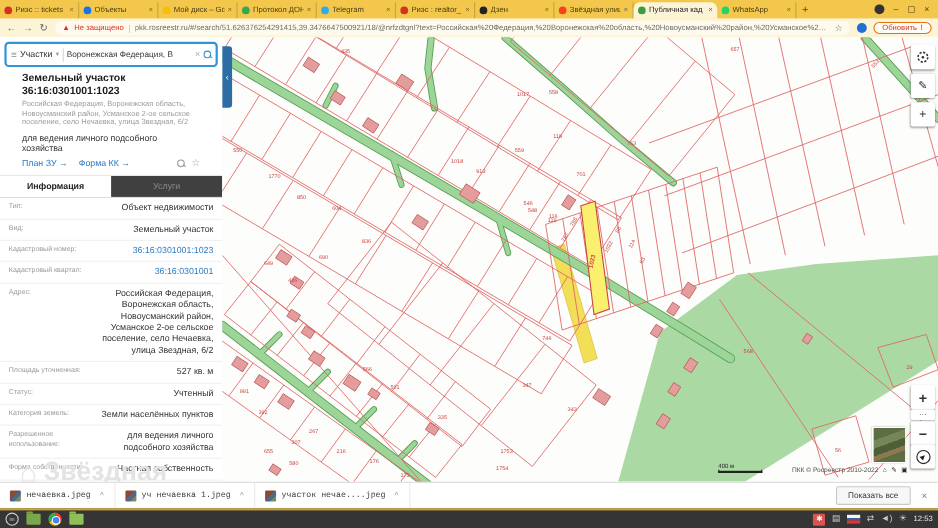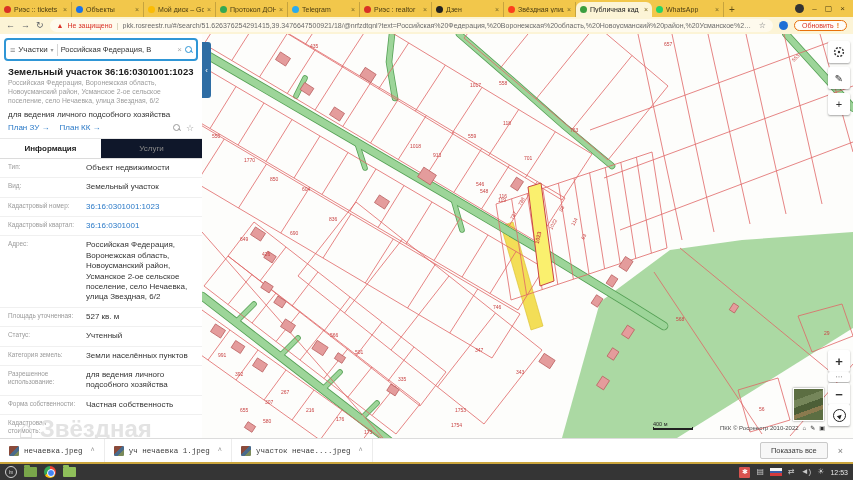--- a/index.html
+++ b/index.html
@@ -48,38 +48,38 @@
   .sb-chev{color:#999;font-size:6px;}
   .sb-div{width:1px;height:12px;background:#d5d5d5;}
   .sb-input{flex:1;font-size:7.5px;color:#333;white-space:nowrap;overflow:hidden;min-width:0;}
   .sb-x{color:#aaa;font-size:8px;}
   .lens{position:relative;width:7px;height:7px;flex:0 0 auto;}
   .lens::before{content:"";position:absolute;left:0;top:0;width:5px;height:5px;border:1.3px solid #2f96d6;border-radius:50%;}
   .lens::after{content:"";position:absolute;left:5px;top:5px;width:3px;height:1.4px;background:#2f96d6;transform:rotate(45deg);}
   .lens.gray::before{border-color:#9a9a9a;}
   .lens.gray::after{background:#9a9a9a;}
 
-  .card{padding:0 8px;}
+  .card{padding:0 20px;}
   .card-title{font-size:9.5px;font-weight:bold;color:#1a1a1a;line-height:1.2;}
   .card-sub{font-size:6.8px;color:#9c9c9c;line-height:1.3;margin-top:2px;}
   .card-usage{font-size:8px;color:#333;margin-top:4px;}
   .card-links{display:flex;align-items:center;gap:10px;margin-top:4px;}
   .plink{font-size:8px;color:#2a79c7;cursor:pointer;}
   .card-icons{margin-left:auto;display:flex;align-items:center;gap:6px;color:#9a9a9a;}
   .fav-star{color:#9a9a9a;font-size:9px;}
 
   .ptabs{display:flex;margin-top:5px;border-top:1px solid #e8e8e8;border-bottom:1px solid #dcdcdc;justify-content:center;}
   .ptab{flex:1;text-align:center;font-size:8px;padding:5px 0;cursor:pointer;}
   .ptab.on{background:#fff;color:#222;font-weight:bold;}
-  .ptab.off{background:#0f172a;color:#8a8a8a;}
+  .ptab.off{background:#404040;color:#8a8a8a;}
 
   .itable{}
   .irow{display:flex;padding:4px 8px;border-bottom:1px solid #f0f0f0;}
   .ilabel{flex:0 0 78px;font-size:6.4px;color:#9a9a9a;padding-right:6px;line-height:1.3;}
-  .ivalue{flex:1;font-size:8px;color:#333;line-height:1.3;}
+  .ivalue{flex:1;font-size:8px;color:#333;line-height:1.3;text-align:right;}
   .ivalue.link{color:#2a79c7;cursor:pointer;}
 
   .watermark{position:absolute;left:18px;top:381px;display:flex;align-items:center;gap:6px;
              color:#e3e3e3;font-weight:bold;font-size:24px;z-index:1;}
   .wm-house{font-size:26px;line-height:1;}
 
   
   .map{position:absolute;left:202px;top:34px;width:651px;height:404px;background:#fdfdfb;cursor:grab;}
   .map svg{display:block;}
   .panel-handle{position:absolute;left:0;top:8px;width:9px;height:56px;background:#2e6da4;
@@ -223,31 +223,31 @@
       <span class="update-bang">!</span>
     </span>
   </div>
 
   <div class="panel">
     <div class="searchbar">
       <span class="sb-menu">≡</span>
       <span class="sb-cat">Участки</span>
       <span class="sb-chev">▾</span>
       <span class="sb-div"></span>
-      <span class="sb-input">Российская Федерация, В</span>
+      <span class="sb-input">Воронежская Федерация, В</span>
       <span class="sb-x">×</span>
       <span class="lens"></span>
     </div>
     <div class="card">
       <div class="card-title">Земельный участок 36:16:0301001:1023</div>
       <div class="card-sub">Российская Федерация, Воронежская область, Новоусманский район, Усманское 2-ое сельское поселение, село Нечаевка, улица Звездная, 6/2</div>
       <div class="card-usage">для ведения личного подсобного хозяйства</div>
       <div class="card-links">
         <span class="plink">План ЗУ →</span>
-        <span class="plink">План КК →</span>
+        <span class="plink">Форма КК →</span>
         <span class="card-icons">
           <span class="lens gray"></span>
           <span class="fav-star">☆</span>
         </span>
       </div>
     </div>
     <div class="ptabs">
       <div class="ptab on">Информация</div>
       <div class="ptab off">Услуги</div>
     </div>

